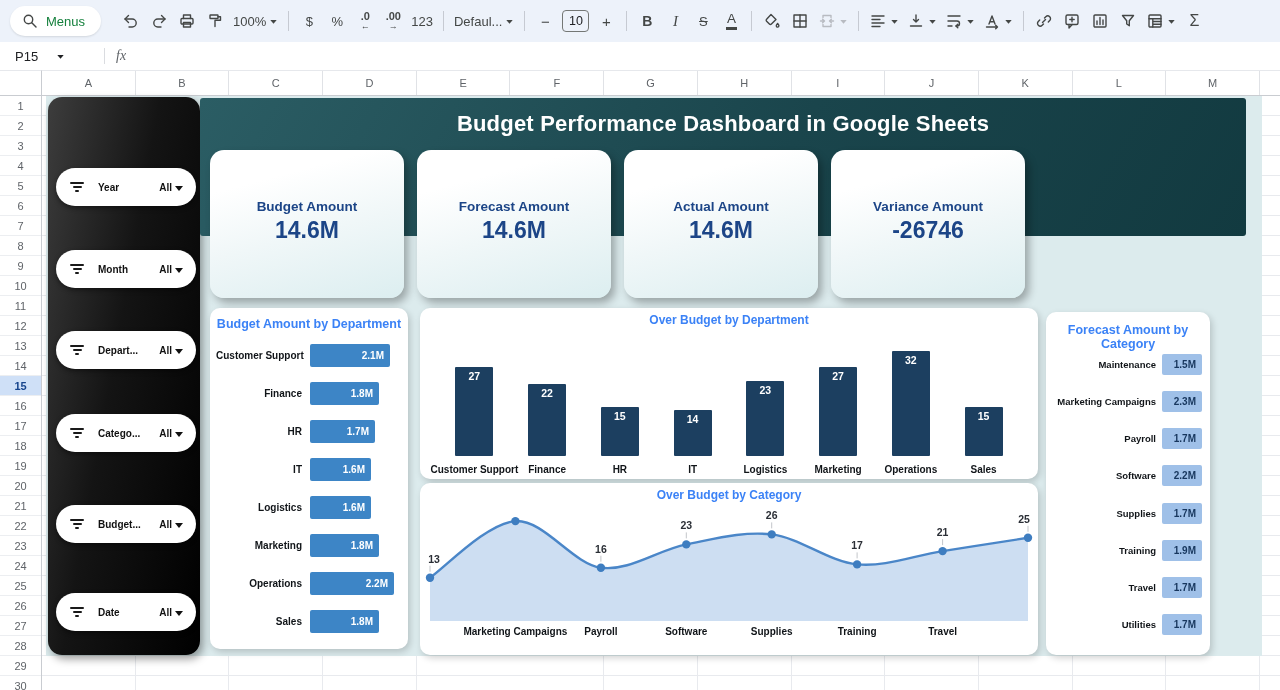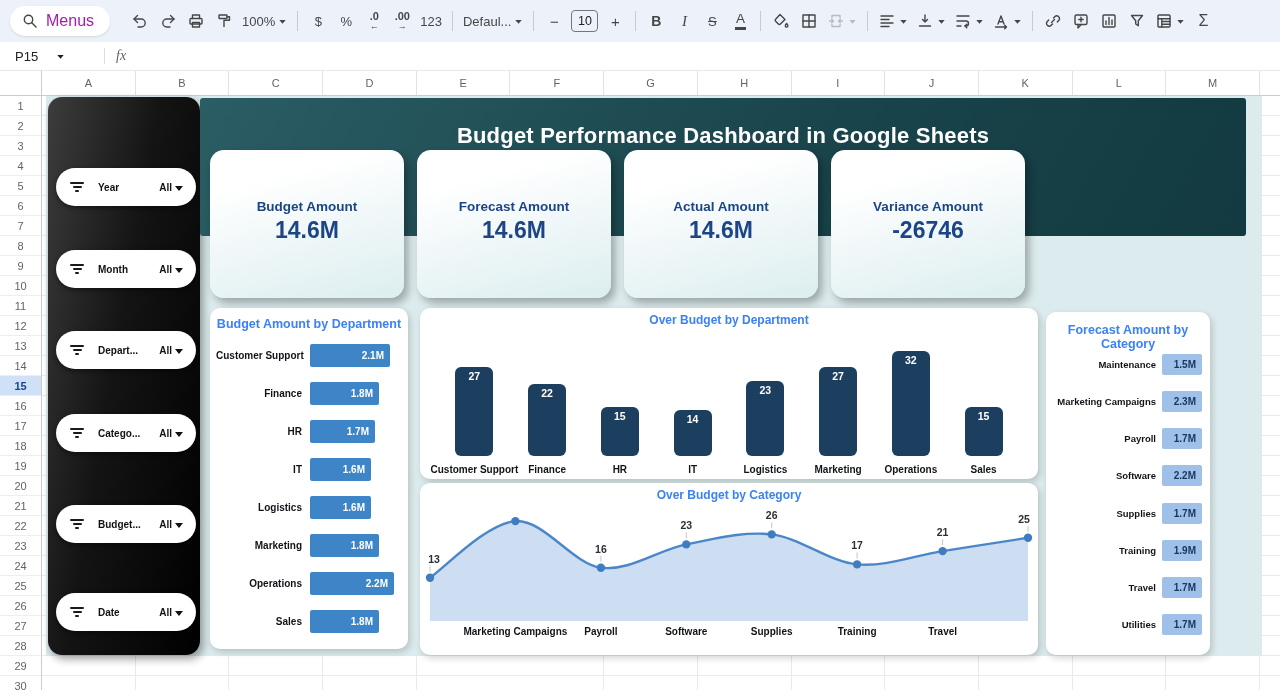--- a/index.html
+++ b/index.html
@@ -4,21 +4,21 @@
 <style>
   html,body{margin:0;padding:0;background:#fff}
   #screen{position:relative;width:1280px;height:690px;overflow:hidden;background:#fff;
           font-family:"Liberation Sans",sans-serif;-webkit-font-smoothing:antialiased}
 
   
   #toolbar{position:absolute;left:0;top:0;width:100%;height:42px;background:#edf2fa;
            display:flex;align-items:center;padding:0 10px;box-sizing:border-box}
   .spill{display:flex;align-items:center;gap:7px;background:#fff;border-radius:15px;height:30px;
          padding:0 16px 0 11px;margin-right:16px;box-shadow:0 1px 2px rgba(60,64,67,.15);color:#444746}
-  .spill .sl{font-size:16px;color:#a21caf}
+  .spill .sl{font-size:13px;color:#15803d}
   .tbtn{display:inline-flex;align-items:center;justify-content:center;gap:3px;height:28px;min-width:28px;
         border:none;background:transparent;border-radius:4px;color:#444746;font-size:13px;padding:0 4px;cursor:default}
   .tbtn .lb{font-size:13px;color:#444746}
   .tdiv{width:1px;height:20px;background:#c6cad2;margin:0 6px;flex:none}
   .b-bold .lb{font-weight:800;font-size:14px}
   .b-italic .lb{font-style:italic;font-family:"Liberation Serif",serif;font-size:15px}
   .b-strike .lb{text-decoration:line-through}
   .b-color .lb{border-bottom:3px solid #444746;line-height:1.05;padding:0 1px 1px 1px;font-size:13.5px}
   .b-sigma .lb{font-size:16px}
   .b-minus .lb,.b-plus .lb{font-size:15px}
@@ -62,21 +62,21 @@
         display:flex;align-items:center;padding:0 13px;box-sizing:border-box;box-shadow:0 2px 5px rgba(0,0,0,.45)}
   .fico{display:flex;flex-direction:column;align-items:center;gap:2px;width:16px;flex:none}
   .fico i{display:block;background:#1a1a1a;height:2px;border-radius:1px}
   .fico .f1{width:14px}.fico .f2{width:9px}.fico .f3{width:4px}
   .plab{font-size:10px;font-weight:700;color:#111;margin-left:13px;white-space:nowrap}
   .pall{margin-left:auto;display:flex;align-items:center;gap:3px;font-size:10px;font-weight:700;color:#111}
   .pcar{width:0;height:0;border-left:4px solid transparent;border-right:4px solid transparent;border-top:5px solid #111;margin-top:2px}
 
   #band{position:absolute;left:154px;top:2px;width:1046px;height:138px;border-radius:3px;
         background:linear-gradient(120deg,#2b5d64 0%,#1a454c 55%,#123a40 100%)}
-  #band h1{margin:12px;text-align:center;font-size:22px;font-weight:700;color:#fff;padding-top:13px;letter-spacing:.2px}
+  #band h1{margin:0;text-align:center;font-size:22px;font-weight:700;color:#fff;padding-top:13px;letter-spacing:.2px}
 
   #kpis{position:absolute;left:164px;top:54px;display:flex;gap:13px}
   .kpi{width:194px;height:148px;border-radius:14px;box-sizing:border-box;padding-top:49px;
        background:linear-gradient(165deg,#ffffff 22%,#f0f7f8 55%,#dceef0 100%);
        box-shadow:4px 5px 9px rgba(0,0,0,.30);display:flex;flex-direction:column;align-items:center}
   .klabel{font-size:13.5px;font-weight:700;color:var(--navy,#1c4587)}
   .kvalue{font-size:23px;font-weight:700;color:var(--navy,#1c4587);margin-top:3px}
 
   .ccard{position:absolute;background:#fff;border-radius:10px;box-shadow:2px 3px 7px rgba(0,0,0,.18)}
   #c1{left:164px;top:212px;width:198px;height:341px}
@@ -91,21 +91,21 @@
   .hrows{position:absolute;left:6px;right:8px;top:28px;bottom:8px;display:flex;flex-direction:column;justify-content:space-around}
   .hrow{display:flex;align-items:center}
   .hlab{width:86px;flex:none;text-align:right;font-size:10px;font-weight:700;color:#101418;padding-right:8px;white-space:nowrap}
   .hbar{height:23px;border-radius:2px;display:flex;align-items:center;justify-content:flex-end;padding-right:6px;box-sizing:border-box}
   .hval{font-size:10px;font-weight:700}
   #c4 .hlab{width:104px;font-size:9.5px;padding-right:6px}
   #c4 .hbar{height:21px}
 
   #c2plot{position:absolute;left:18px;right:18px;top:26px;bottom:23px;display:flex;align-items:flex-end}
   .slot{flex:1;display:flex;justify-content:center;align-items:flex-end;position:relative;height:100%}
-  .vbar{width:38px;position:relative;border-radius:6px}
+  .vbar{width:38px;position:relative;border-radius:1px}
   .vval{position:absolute;top:3px;left:0;width:100%;text-align:center;font-size:10.5px;font-weight:700}
   .vcat{position:absolute;bottom:-19px;left:50%;transform:translateX(-50%);width:150px;text-align:center;
         font-size:10px;font-weight:700;color:#101418;white-space:nowrap}
   #c3svg{position:absolute;left:0;top:0}
 </style>
 </head>
 <body>
 
 <div id="screen">
 

